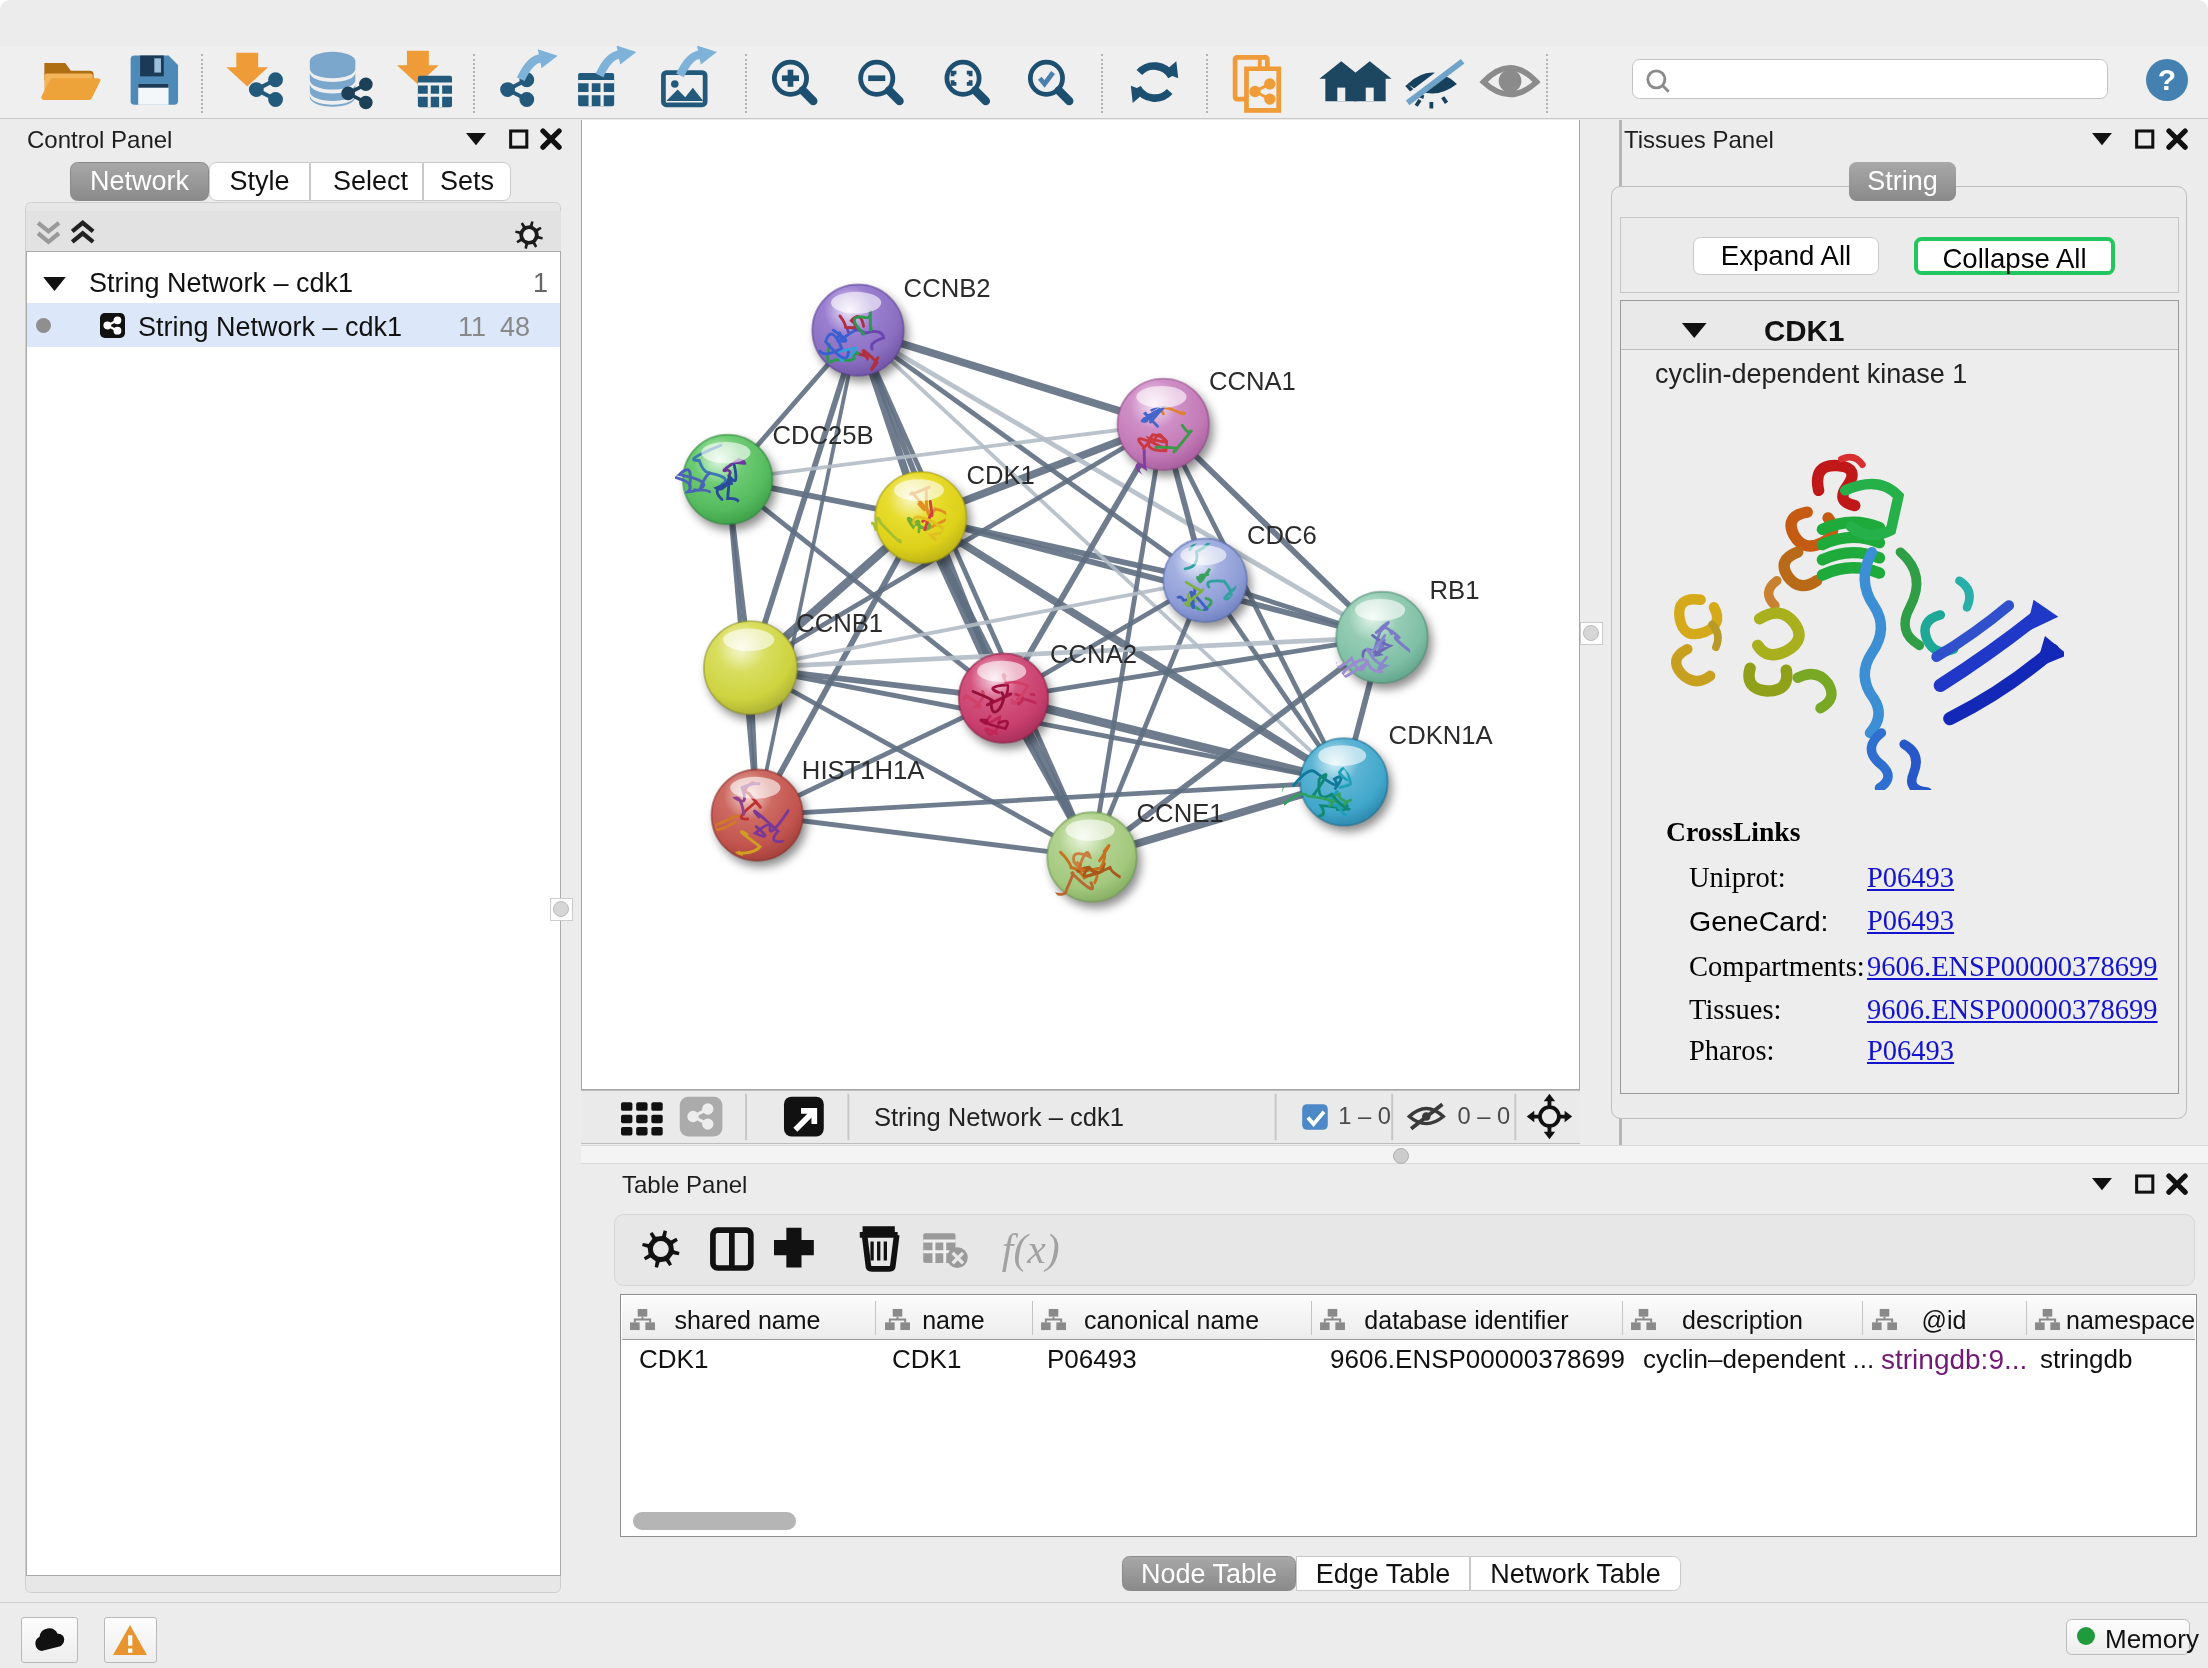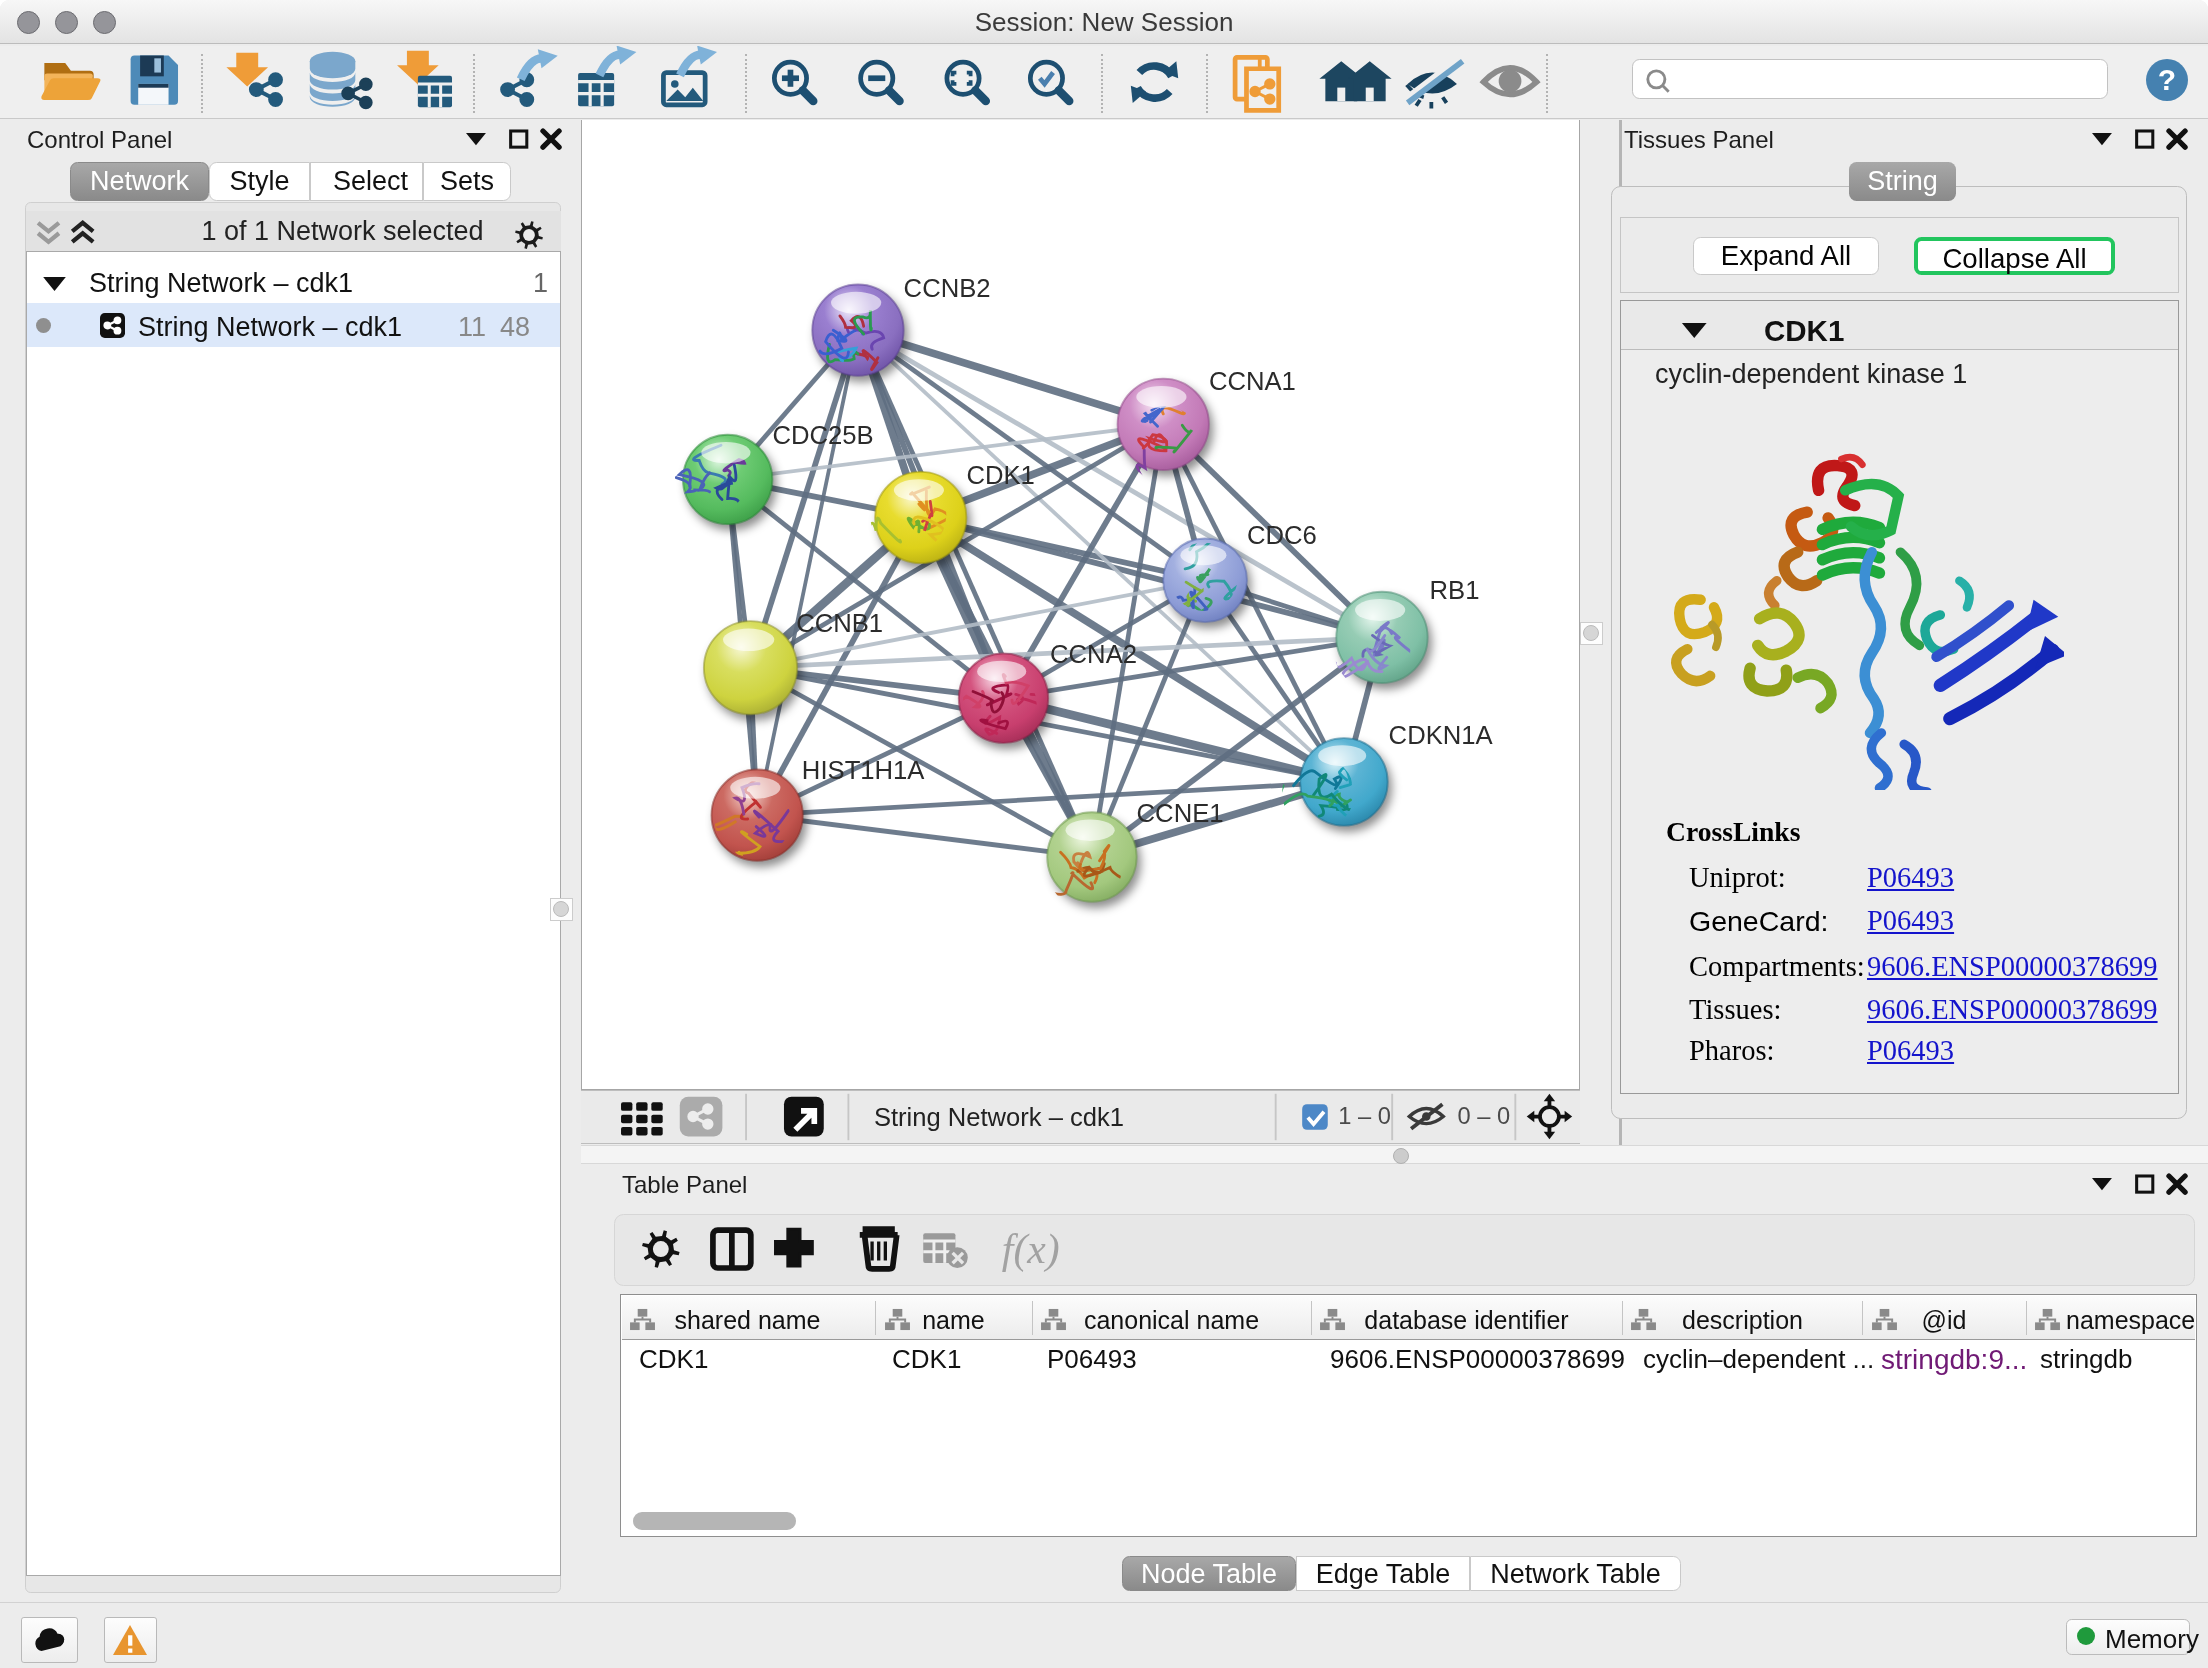--- a/index.html
+++ b/index.html
@@ -9,26 +9,20 @@
 .tl{position:absolute;top:10.5px;width:23px;height:23px;border-radius:50%;background:#95959a;border:1.4px solid #6c6c71}
 .title{position:absolute;top:0;left:0;width:100%;height:42px;line-height:44px;text-align:center;font-size:26px;color:#3a3a3a}
 .toolbar{position:absolute;left:0;top:46px;width:100%;height:73px;background:#efefef;border-bottom:1.9px solid #c9c9c9}
 .tsep{position:absolute;top:7.6px;height:59px;border-left:2.9px dotted #b3b3b3}
 .phead{font-size:24px;color:#1d1d1d}
 .tab{position:absolute;height:39px;background:#fff;border:1px solid #c9c9c9;font-size:27px;color:#111;text-align:center;line-height:37px}
 .tabsel{background:linear-gradient(#a8a8a8,#8a8a8a);color:#fff;border-color:#8a8a8a}
 .lnk{color:#1414cc;text-decoration:underline}
 </style></head><body>
 <div class="win">
-    <div class="titlebar">
-      <div class="tl" style="left:17px"></div>
-      <div class="tl" style="left:55px"></div>
-      <div class="tl" style="left:93px"></div>
-      <div class="title">Session: New Session</div>
-    </div>
     <div class="toolbar">
       <div class="tsep" style="left:201px"></div>
       <div class="tsep" style="left:473px"></div>
       <div class="tsep" style="left:745px"></div>
       <div class="tsep" style="left:1101px"></div>
       <div class="tsep" style="left:1206px"></div>
       <div class="tsep" style="left:1546px"></div>
     </div>
     <svg class="abs" style="left:0;top:46px" width="1598" height="73" viewBox="0 0 1680 77">
       <g transform="translate(0,-46)">
@@ -155,21 +149,20 @@
       <path d="M0 5 l21 0 -10.5 13z" fill="#111"></path>
       <rect x="47" y="3" width="17" height="17" fill="none" stroke="#111" stroke-width="3.2"></rect>
       <path d="M81 3 l17 17 M98 3 l-17 17" stroke="#111" stroke-width="5.5" stroke-linecap="round"></path>
     </svg>
     <div class="tab tabsel" style="left:70px;top:162px;width:139px;border-radius:7.6px;">Network</div>
     <div class="tab" style="left:209px;top:162px;width:101px;border-radius:7.6px 0 0 7.6px;">Style</div>
     <div class="tab" style="left:310px;top:162px;width:113px;padding-left:8px;">Select</div>
     <div class="tab" style="left:423px;top:162px;width:88px;border-radius:0 7.6px 7.6px 0;">Sets</div>
     <div class="abs" style="left:25px;top:202px;width:536px;height:1391px;background:#e7e7e7;border:1px solid #cfcfcf;border-radius:5.7px"></div>
     <div class="abs" style="left:26px;top:211px;width:535px;height:40px;background:#e2e2e2"></div>
-    <div class="abs" style="left:114px;top:211px;width:457px;height:40px;font-size:27px;color:#222;text-align:center;line-height:40px">1 of 1 Network selected</div>
     <svg class="abs" style="left:34px;top:219px" width="67" height="28.5" viewBox="0 0 70 30">
       <g fill="none" stroke="#9a9a9a" stroke-width="4.5">
         <path d="M4 4 l11 9 11-9M4 15 l11 9 11-9"></path>
       </g>
       <g fill="none" stroke="#222" stroke-width="4.5">
         <path d="M40 13 l11-9 11 9M40 24 l11-9 11 9"></path>
       </g>
     </svg>
     <svg class="abs" style="left:514px;top:220px" width="30" height="30" viewBox="0 0 32 32">
       <path d="M26.5,17.0 L30.8,18.3 L30.2,20.9 L25.7,20.0 L22.7,24.1 L24.8,28.1 L22.6,29.5 L20.0,25.7 L15.0,26.5 L13.7,30.8 L11.1,30.2 L12.0,25.7 L7.9,22.7 L3.9,24.8 L2.5,22.6 L6.3,20.0 L5.5,15.0 L1.2,13.7 L1.8,11.1 L6.3,12.0 L9.3,7.9 L7.2,3.9 L9.4,2.5 L12.0,6.3 L17.0,5.5 L18.3,1.2 L20.9,1.8 L20.0,6.3 L24.1,9.3 L28.1,7.2 L29.5,9.4 L25.7,12.0 Z" fill="#1b1b1b"></path>

